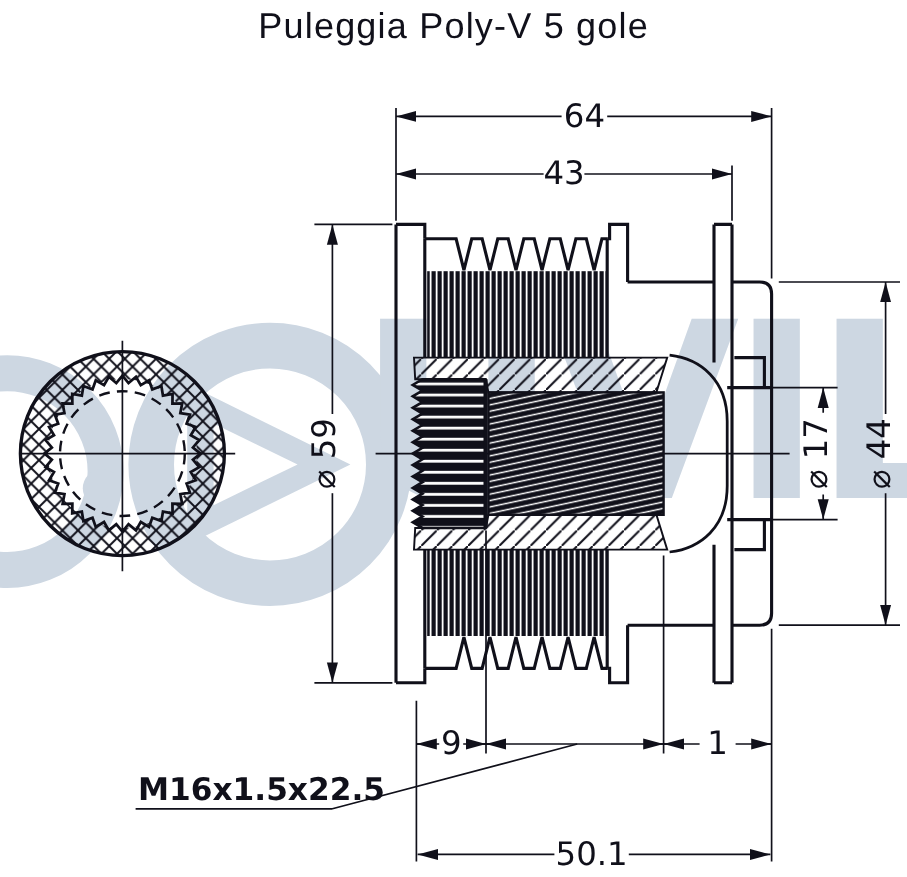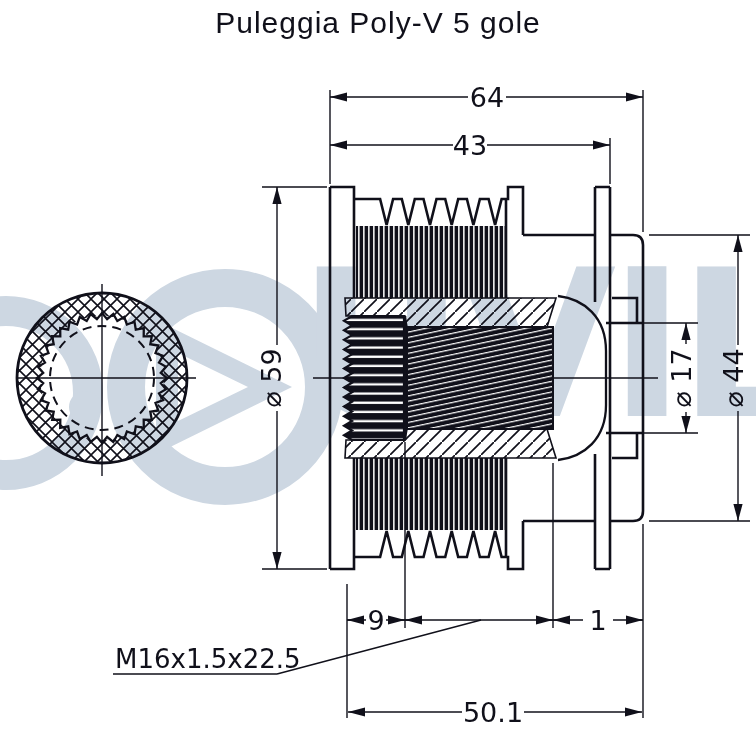--- a/index.html
+++ b/index.html
@@ -6,21 +6,21 @@
   #canvas{position:relative;width:756px;height:731px;background:#fff;overflow:hidden;
           font-family:"Liberation Sans",sans-serif;}
   #wm-text{position:absolute;left:298px;top:243px;font:800 205px "DejaVu Sans",sans-serif;
            letter-spacing:-7px;line-height:1;color:#cdd7e2;white-space:nowrap;}
   .layer{position:absolute;left:0;top:0;}
   .title{position:absolute;top:6px;left:0;width:100%;text-align:center;
          font-size:30px;letter-spacing:1px;color:#10101a;}
   .lbl{position:absolute;transform:translate(-50%,-50%);font-size:27px;
        font-family:"DejaVu Sans","Liberation Sans",sans-serif;color:#10101a;white-space:nowrap;}
   .lbl.rot{transform:translate(-50%,-50%) rotate(-90deg);}
-  .lbl.thread{transform:none;font-size:26px;}
+  .lbl.thread{transform:none;font-size:26px;font-weight:bold;}
 </style>
 </head>
 <body>
 
 <div id="canvas">
 
   <svg class="layer" width="756" height="731">
     <g fill="none" stroke="#cdd7e2">
       <circle cx="6" cy="393" r="82" stroke-width="30"></circle>
       <circle cx="225" cy="387" r="99" stroke-width="38"></circle>

